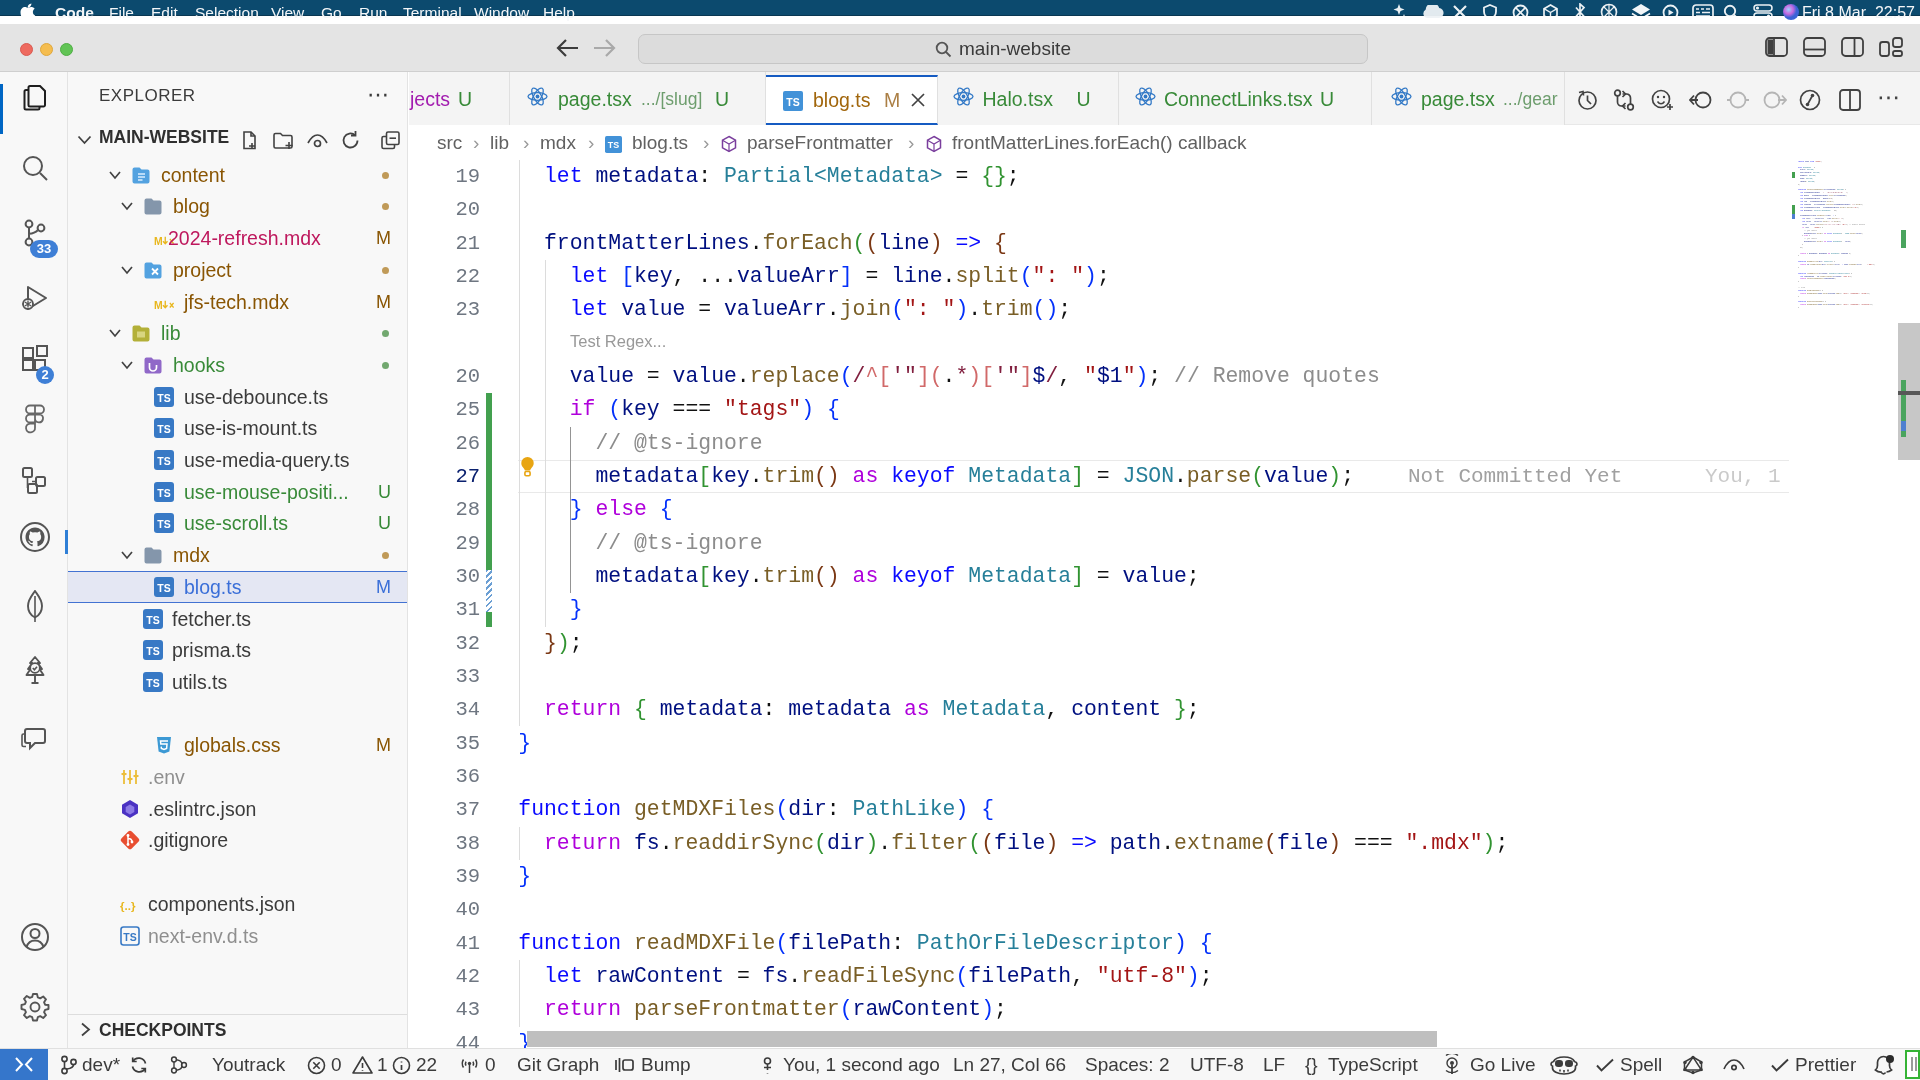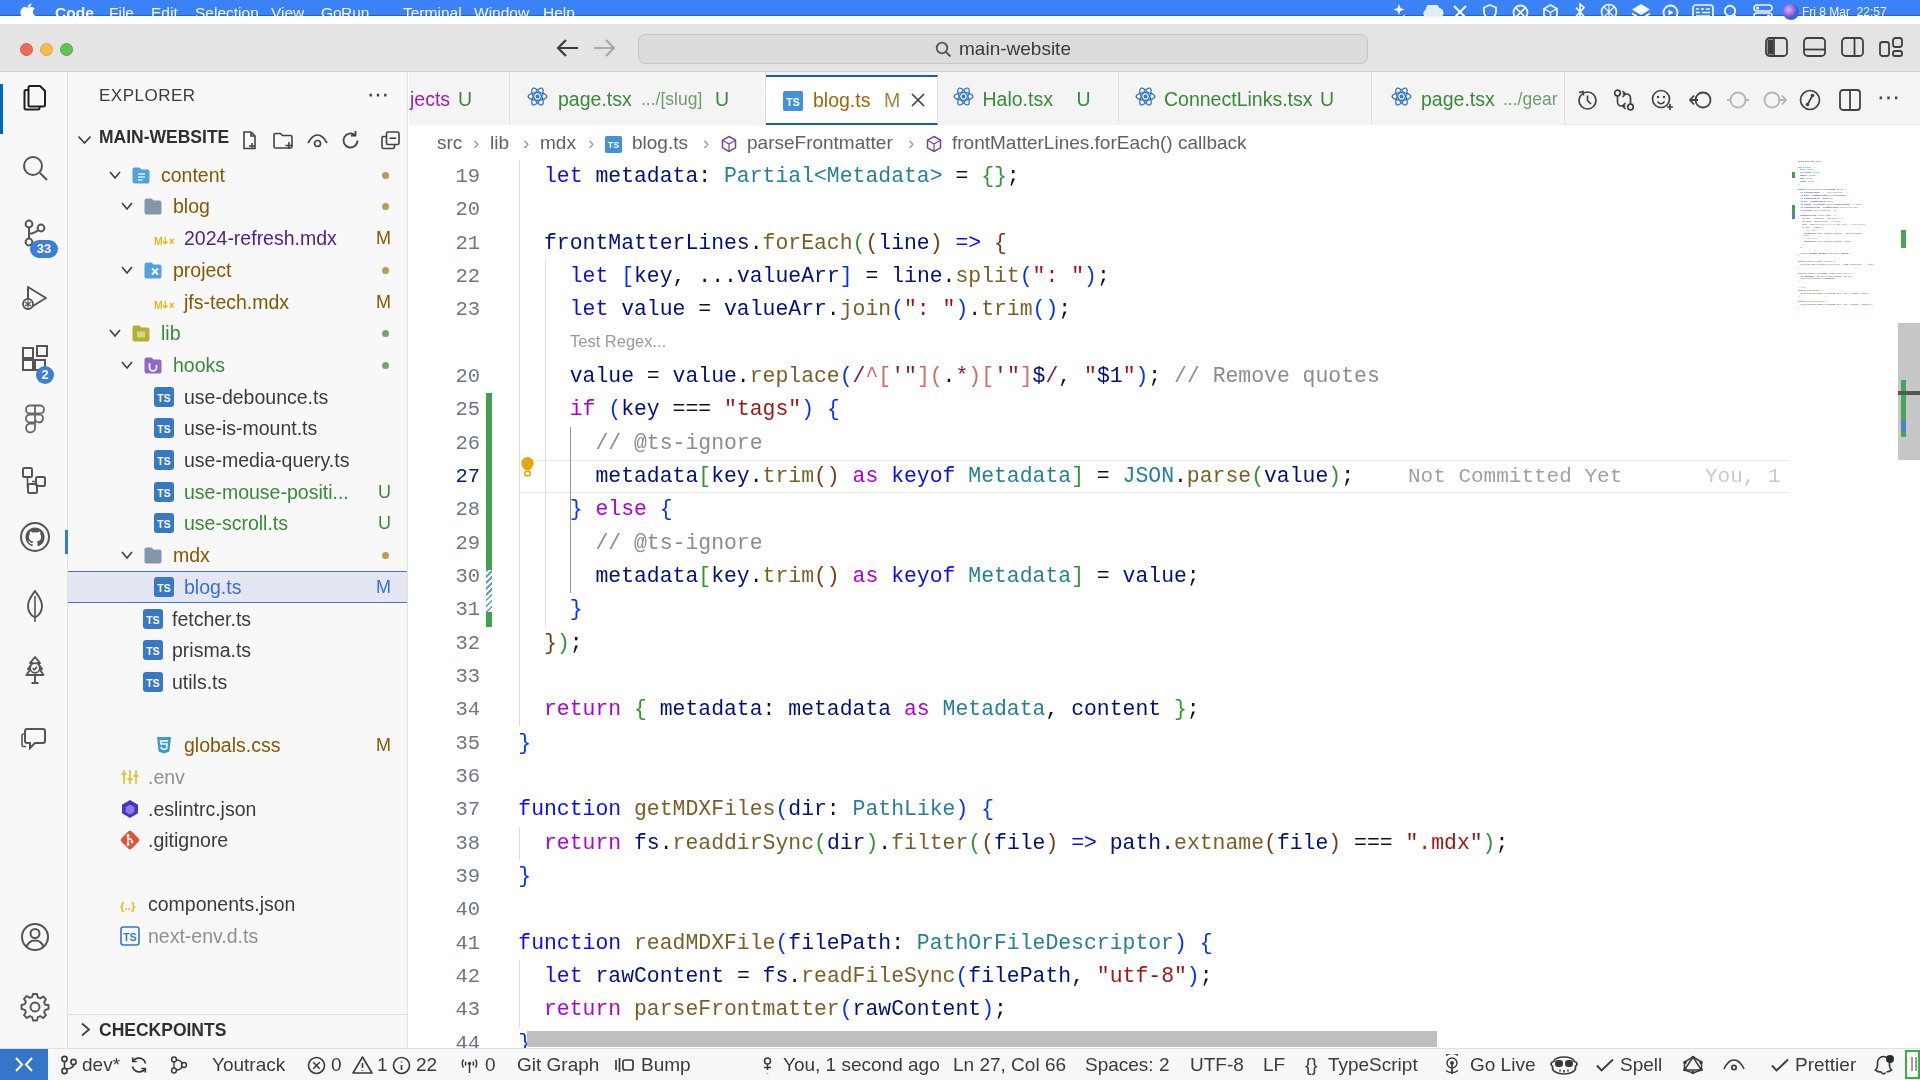--- a/index.html
+++ b/index.html
@@ -1,20 +1,20 @@
 <!DOCTYPE html>
 <html><head>
 <meta charset="utf-8">
 <style>
   * { margin:0; padding:0; box-sizing:border-box; }
   html,body { width:1920px; height:1080px; overflow:hidden; background:#fff; }
   #page { position:relative; width:1920px; height:1080px; font-family:"Liberation Sans",sans-serif; }
   .abs { position:absolute; }
   
-  #menubar { position:absolute; left:0; top:0; width:1920px; height:16px; background:#3b82f6; color:#f4f6f8; font-size:17px; box-shadow:inset 0 -1px 0 rgba(0,0,0,0.25); }
+  #menubar { position:absolute; left:0; top:0; width:1920px; height:16px; background:#0c4a6e; color:#f4f6f8; font-size:17px; box-shadow:inset 0 -1px 0 rgba(0,0,0,0.25); }
   #menubar .mi { position:absolute; top:2px; line-height:21px; font-size:15.5px; }
   
   #titlebar { position:absolute; left:0; top:24px; width:1920px; height:48px; background:#e4e4e4; border-bottom:1px solid #cfcfcf; }
   .tl { position:absolute; top:19px; width:13px; height:13px; border-radius:50%; }
   #searchbox { position:absolute; left:638px; top:10px; width:730px; height:30px; background:#dcdcdc; border:1px solid #c6c6c6; border-radius:7px; color:#3a3a3a; font-size:19px; text-align:center; line-height:28px; }
   
   #activitybar { position:absolute; left:0; top:72px; width:68px; height:976px; background:#f8f8f8; border-right:1px solid #e3e3e3; }
   .ab-badge { position:absolute; background:#3e7fd6; color:#fff; border-radius:10px; font-size:13px; font-weight:bold; text-align:center; line-height:18px; height:18px; }
   
   #sidebar { position:absolute; left:68px; top:72px; width:340px; height:976px; background:#f8f8f8; border-right:1px solid #e3e3e3; color:#3b3b3b; }
@@ -60,25 +60,25 @@
   <div id="menubar">
     <svg class="isvg" style="left:20px;top:3px" width="16" height="18" viewBox="0 0 16 18">
         <path fill="#fff" d="M8.1 4.6c.8 0 1.8-.55 2.4-1.3.55-.67.95-1.6.95-2.53 0-.13-.01-.26-.04-.37-.9.04-2 .62-2.65 1.4-.52.6-1 1.53-1 2.47 0 .14.02.28.04.33.06.01.15.02.3 0zM5.3 17.4c1.1 0 1.6-.74 3-.74 1.4 0 1.7.72 2.93.72 1.2 0 2-1.1 2.76-2.2.84-1.25 1.2-2.47 1.2-2.53-.07-.02-2.36-.95-2.36-3.55 0-2.25 1.78-3.26 1.88-3.34-1.2-1.74-3.05-1.78-3.55-1.78-1.36 0-2.47.82-3.17.82-.75 0-1.75-.78-2.93-.78C2.8 4.02.5 5.9.5 9.44c0 2.2.86 4.53 1.9 6.03.9 1.27 1.7 1.93 2.9 1.93z"></path>
       </svg>
     <span class="mi" style="left:55px;font-weight:bold">Code</span>
     <span class="mi" style="left:109px">File</span>
     <span class="mi" style="left:151px">Edit</span>
     <span class="mi" style="left:195px">Selection</span>
     <span class="mi" style="left:271px">View</span>
     <span class="mi" style="left:321px">Go</span>
-    <span class="mi" style="left:341px">Run</span>
+    <span class="mi" style="left:359px">Run</span>
     <span class="mi" style="left:403px">Terminal</span>
     <span class="mi" style="left:474px">Window</span>
     <span class="mi" style="left:543px">Help</span>
-    <span class="mi" style="left:1802px;font-size:12px">Fri 8 Mar&nbsp; 22:57</span>
+    <span class="mi" style="left:1802px;font-size:16px">Fri 8 Mar&nbsp; 22:57</span>
 
     <svg class="isvg" style="left:1389px;top:3px" width="19" height="18">
         <path d="M10 1l1.5 4L15.5 6.5l-4 1.5-1.5 4-1.5-4-4-1.5 4-1.5zM15 11l.9 2.3 2.3.9-2.3.9-.9 2.3-.9-2.3-2.3-.9 2.3-.9z" fill="#fff" opacity=".92"></path>
       </svg>
     <svg class="isvg" style="left:1421px;top:5px" width="24" height="14">
         <path d="M6 13h11.5a5 5 0 0 0 .7-9.96A7 7 0 0 0 4.6 4.7 4.5 4.5 0 0 0 6 13z" fill="#eef2f5" opacity=".95"></path>
       </svg>
     <svg class="isvg" style="left:1452px;top:4px" width="16" height="16">
         <path d="M2 2l12 12M14 2L2 14" stroke="#fff" stroke-width="2.2" opacity=".92"></path>
       </svg>
@@ -299,21 +299,21 @@
       <span class="lbl" style="left:105px;color:#895503">blog</span>
         <div class="dot" style="background:#c09a58"></div>
     </div>
 
     <div class="row" style="top:150.1px">
       <svg class="ficon" style="left:86px;top:9px" width="24" height="14" viewBox="0 0 24 14">
           <text x="0" y="12" font-size="12.5" font-weight="bold" fill="#e8b71e" font-family="Liberation Sans">M</text>
           <path d="M13.5 2v8M10.8 7.3l2.7 3 2.7-3" stroke="#e8b71e" stroke-width="1.6" fill="none"></path>
           <path d="M19 4.5l4.5 5.5M23.5 4.5L19 10" stroke="#e8b71e" stroke-width="1.6"></path>
         </svg>
-      <span class="lbl" style="left:116px;color:#4c1d95">2024-refresh.mdx</span>
+      <span class="lbl" style="left:100px;color:#be185d">2024-refresh.mdx</span>
         <span class="badge" style="color:#895503">M</span>
     </div>
 
     <div class="row" style="top:181.8px">
       <svg class="chev" style="left:52px">
           <path d="M2 4l5 6 5-6" fill="none" stroke="#424242" stroke-width="1.7"></path>
         </svg>
       <svg class="ficon" style="left:75px" viewBox="0 0 20 20">
           <path d="M1.5 16.5v-12a2 2 0 0 1 2-2h5l2 2h6a2 2 0 0 1 2 2v10a2 2 0 0 1-2 2h-13a2 2 0 0 1-2-2z" fill="#53a2e0"></path>
           <path d="M9 8.5l6 6M15 8.5l-6 6" stroke="#fff" stroke-width="1.8"></path>

